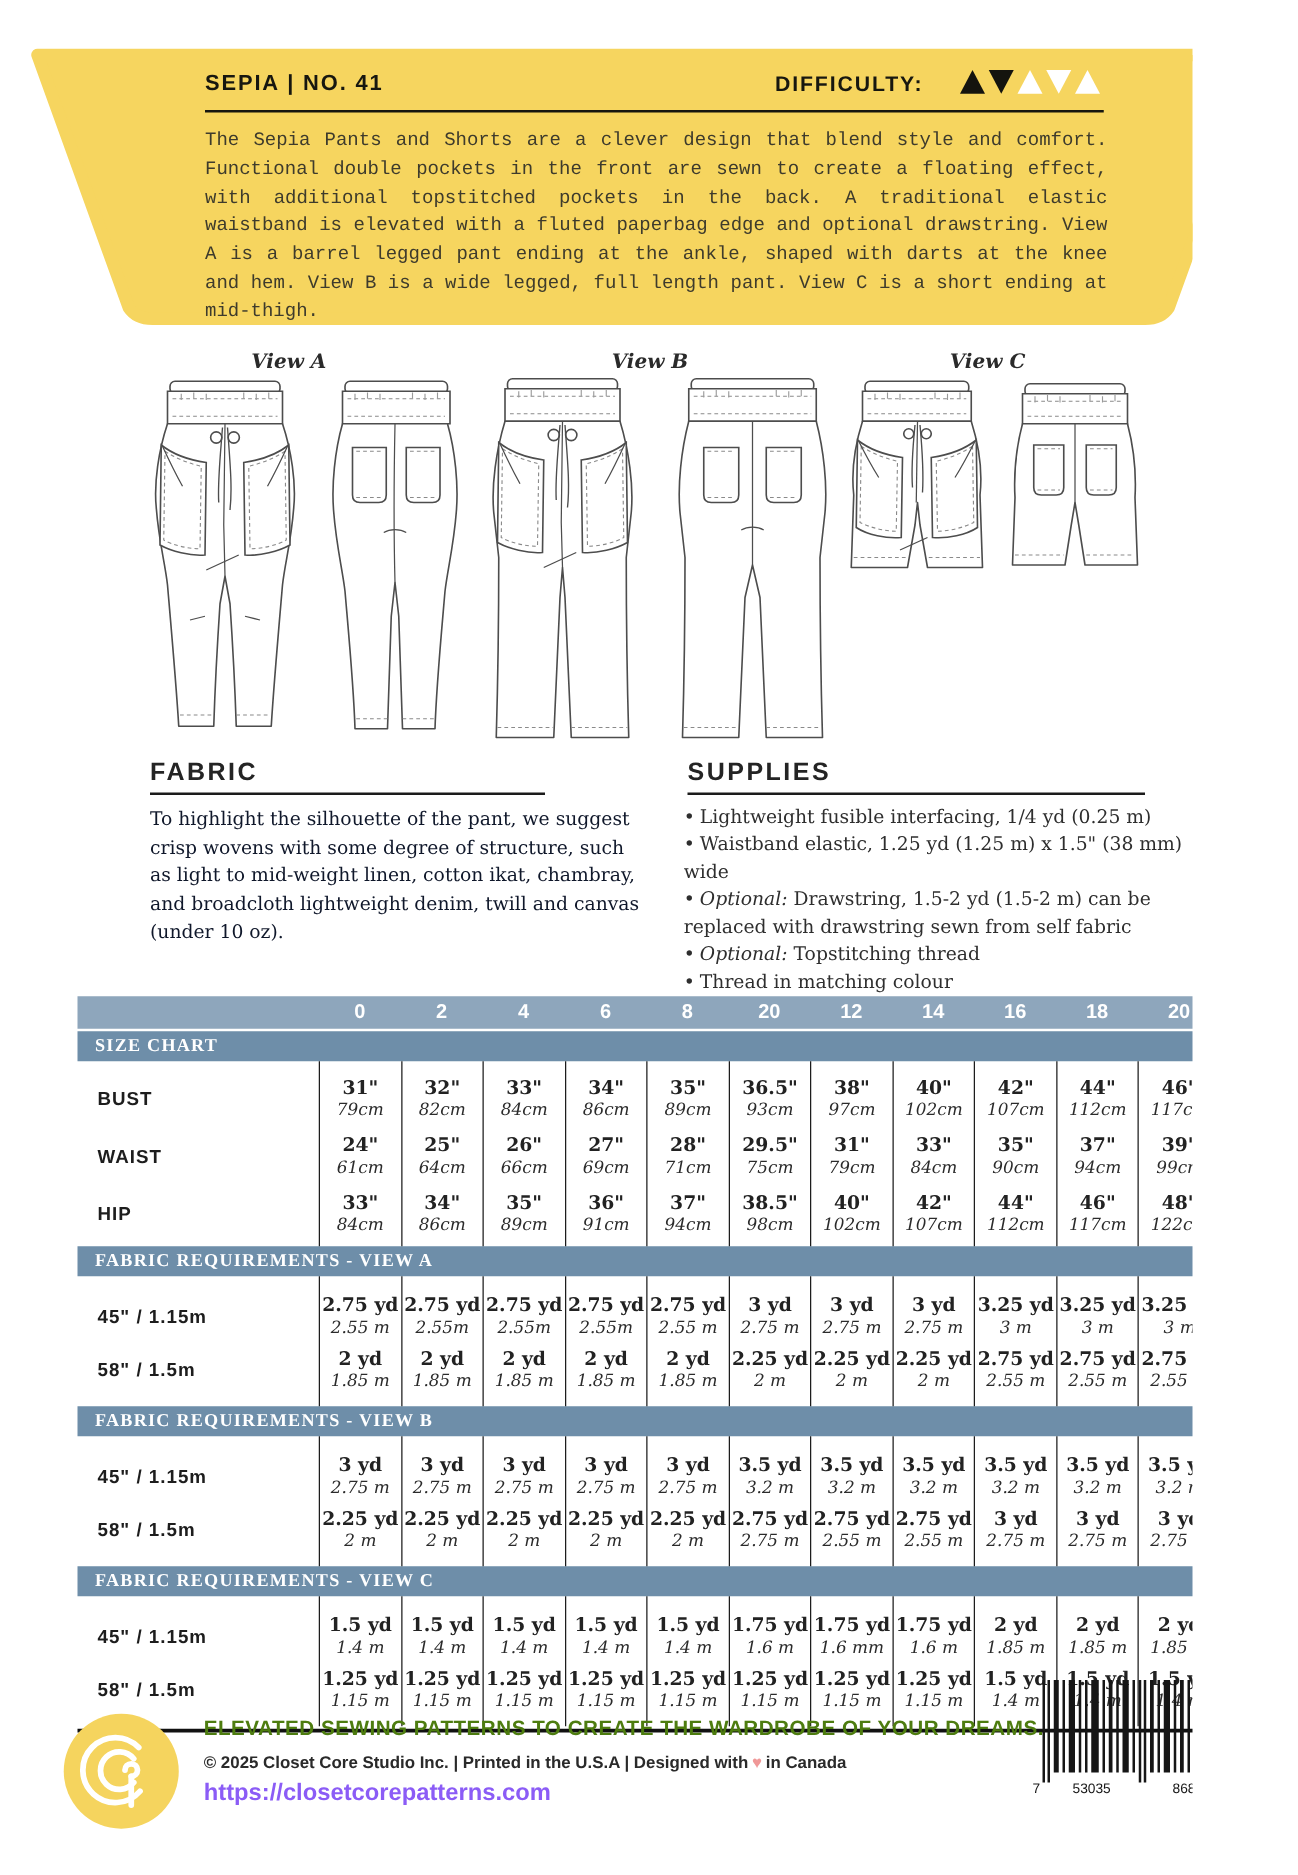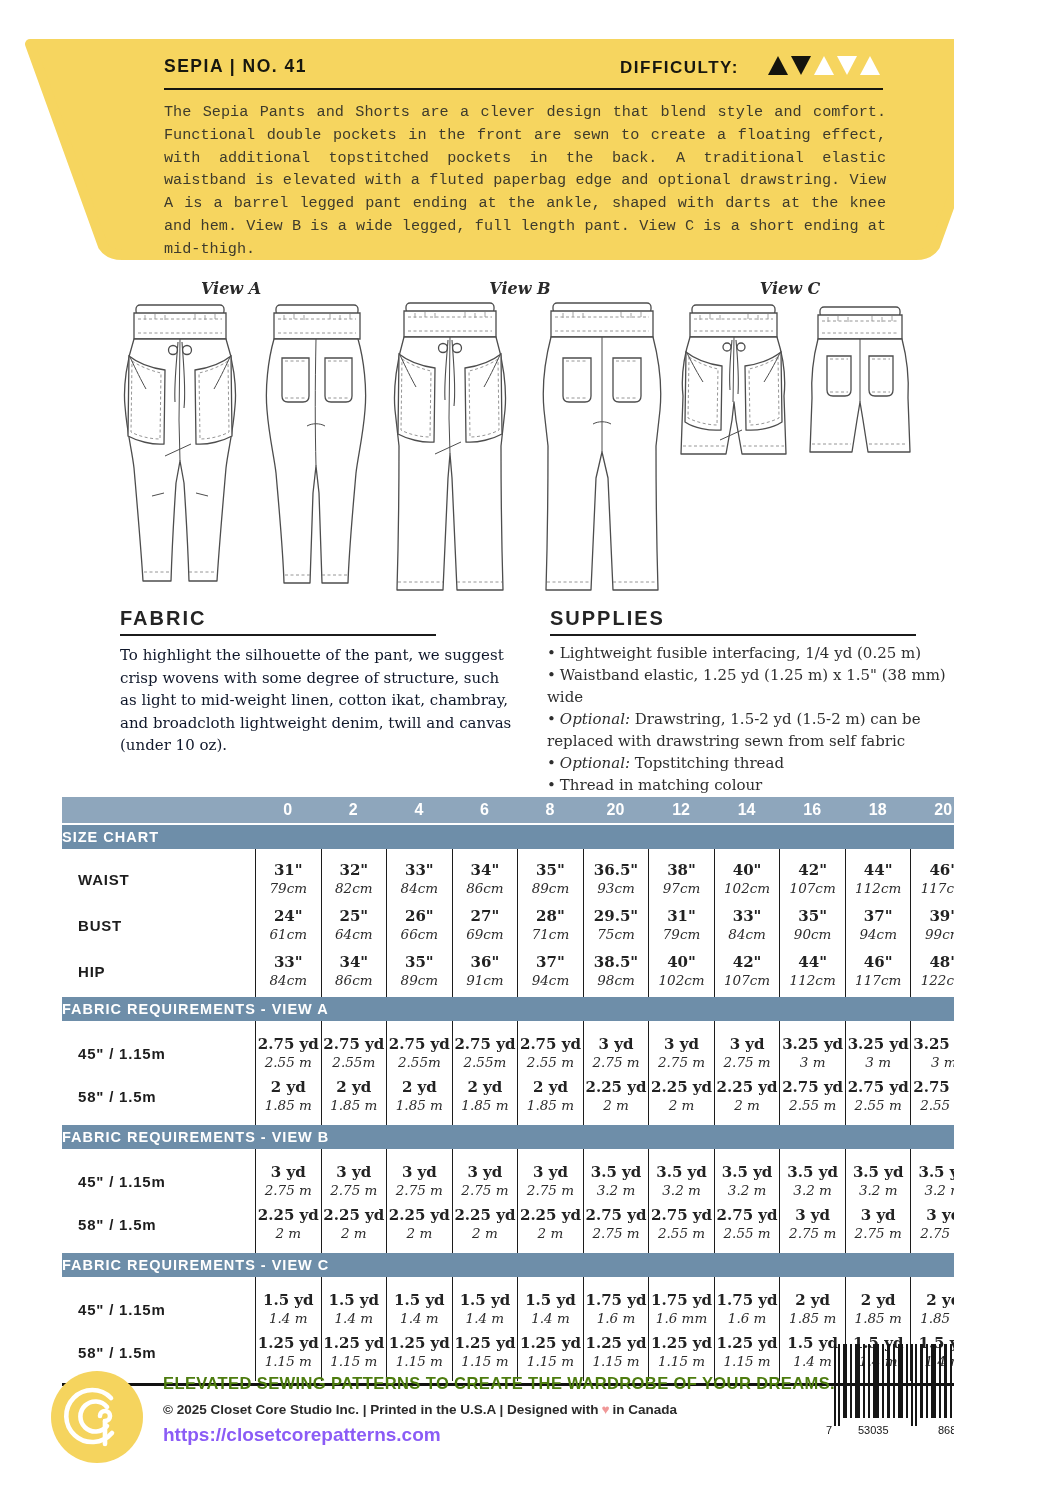--- a/index.html
+++ b/index.html
@@ -36,21 +36,21 @@
   .supplies-list li { font-family:"DejaVu Serif", serif; font-size:15px; line-height:1.47; color:#2e2e2e; }
   .supplies-list .bullet { margin-right:4px; }
   .supplies-list .opt { font-style:italic; }
 
   
   .table-wrap { left:62px; top:797px; width:914px; }
   .grid12 { display:grid; grid-template-columns:193px repeat(11, 1fr); }
   .sizes-row { background:#8ea6bc; height:26px; margin-bottom:2px; }
   .sizes-row .size-cell { display:grid; place-items:center; color:#fff; font-weight:bold; font-size:16px; }
   .tbar { background:#6e8ea9; height:24px; line-height:24px; color:#fff; font-weight:bold;
-          font-size:14.5px; letter-spacing:1px; padding-left:0; }
+          font-size:14.5px; letter-spacing:1px; padding-left:14px;font-family:Liberation Serif, serif; }
   .mblock { padding:0; }
   .col-labels { display:flex; flex-direction:column; row-gap:10px; padding:12px 0 8px; }
   .mlabel { height:36px; display:flex; align-items:center; padding-left:16px;
             font-weight:bold; font-size:15px; letter-spacing:0.8px; color:#1d1d1d; }
   .dcol { display:flex; flex-direction:column; row-gap:10px; padding:12px 0 8px;
           border-left:1.6px solid #1c1c1c; }
   .group { height:36px; text-align:center; }
   .vin { display:block; font-family:"DejaVu Serif", serif; font-weight:bold; font-size:15px; line-height:19px; color:#222; }
   .vcm { display:block; font-family:"DejaVu Serif", serif; font-style:italic; font-size:13.5px; line-height:16px; color:#2b2b2b; }
   .fblock .col-labels { row-gap:6px; padding:14px 0 10px; }
@@ -219,22 +219,22 @@
         <div class="size-cell">20</div>
         <div class="size-cell">12</div>
         <div class="size-cell">14</div>
         <div class="size-cell">16</div>
         <div class="size-cell">18</div>
         <div class="size-cell">20</div>
       </div>
     <div class="tbar">SIZE CHART</div>
     <div class="grid12 mblock">
         <div class="col-labels">
+          <div class="mlabel">BUST</div>
           <div class="mlabel">WAIST</div>
-          <div class="mlabel">BUST</div>
           <div class="mlabel">HIP</div>
         </div>
         <div class="dcol">
           <div class="group">
             <span class="vin">31"</span>
             <span class="vcm">79cm</span>
           </div>
           <div class="group">
             <span class="vin">24"</span>
             <span class="vcm">61cm</span>

